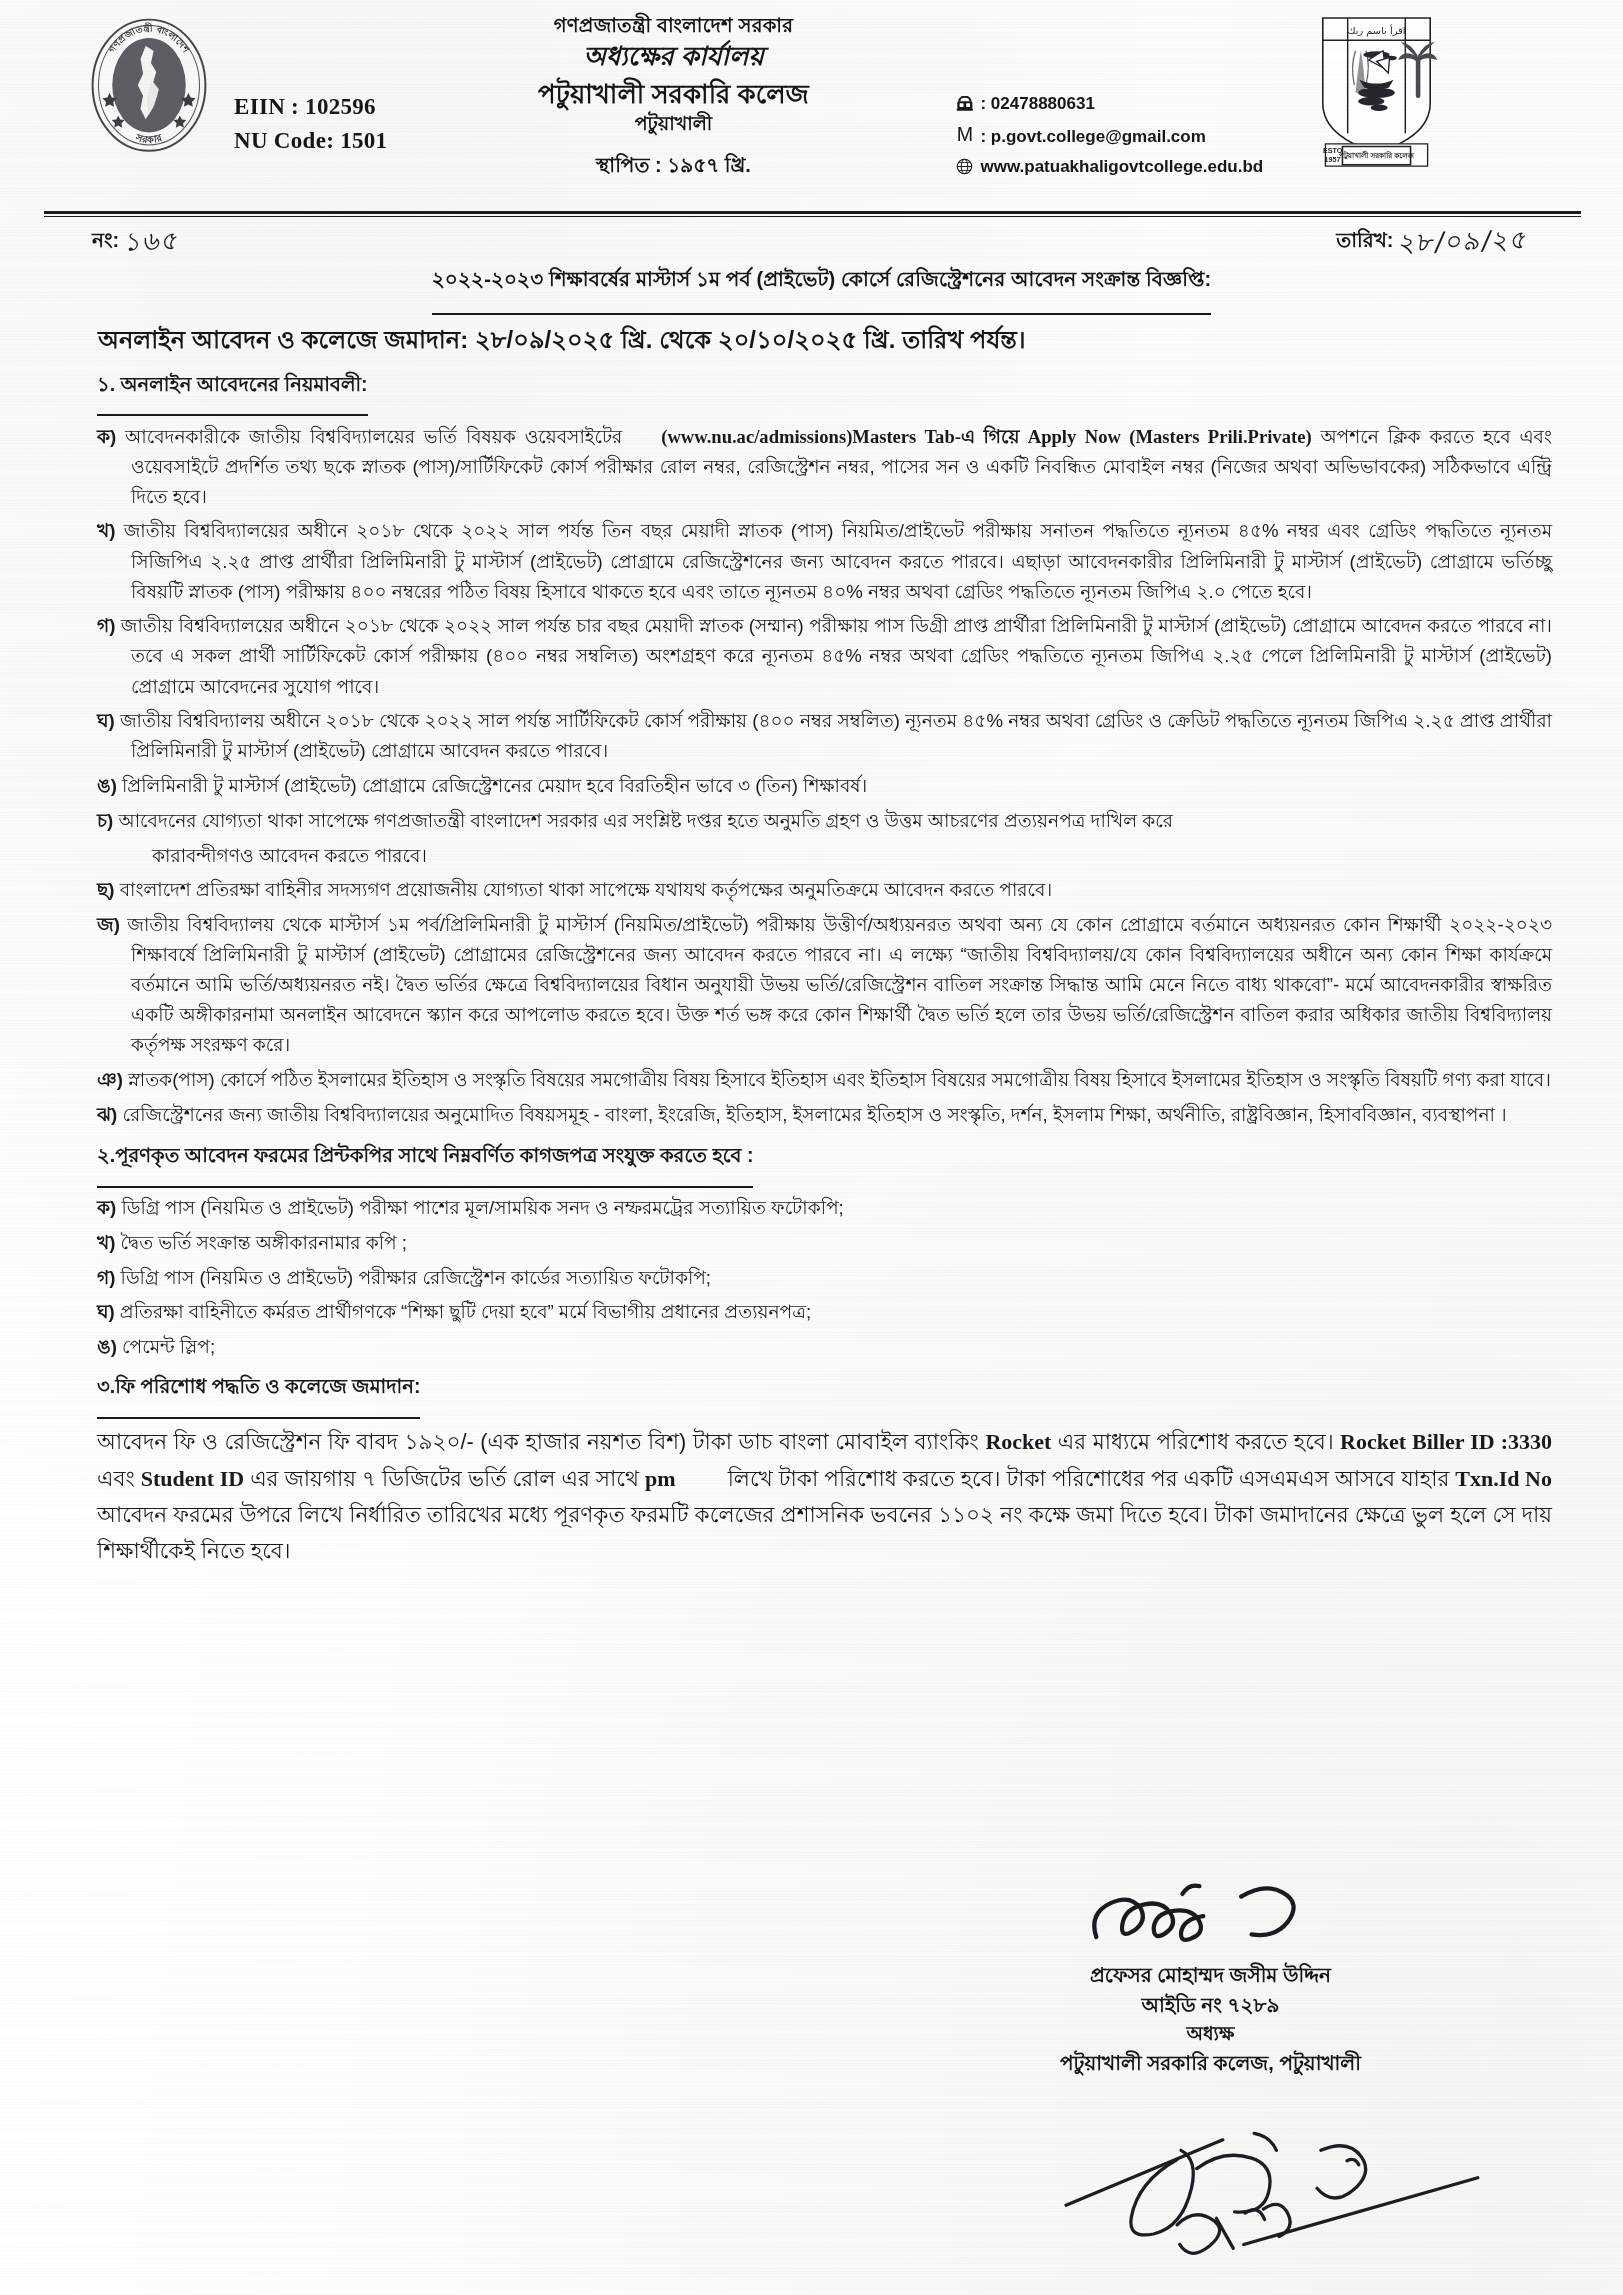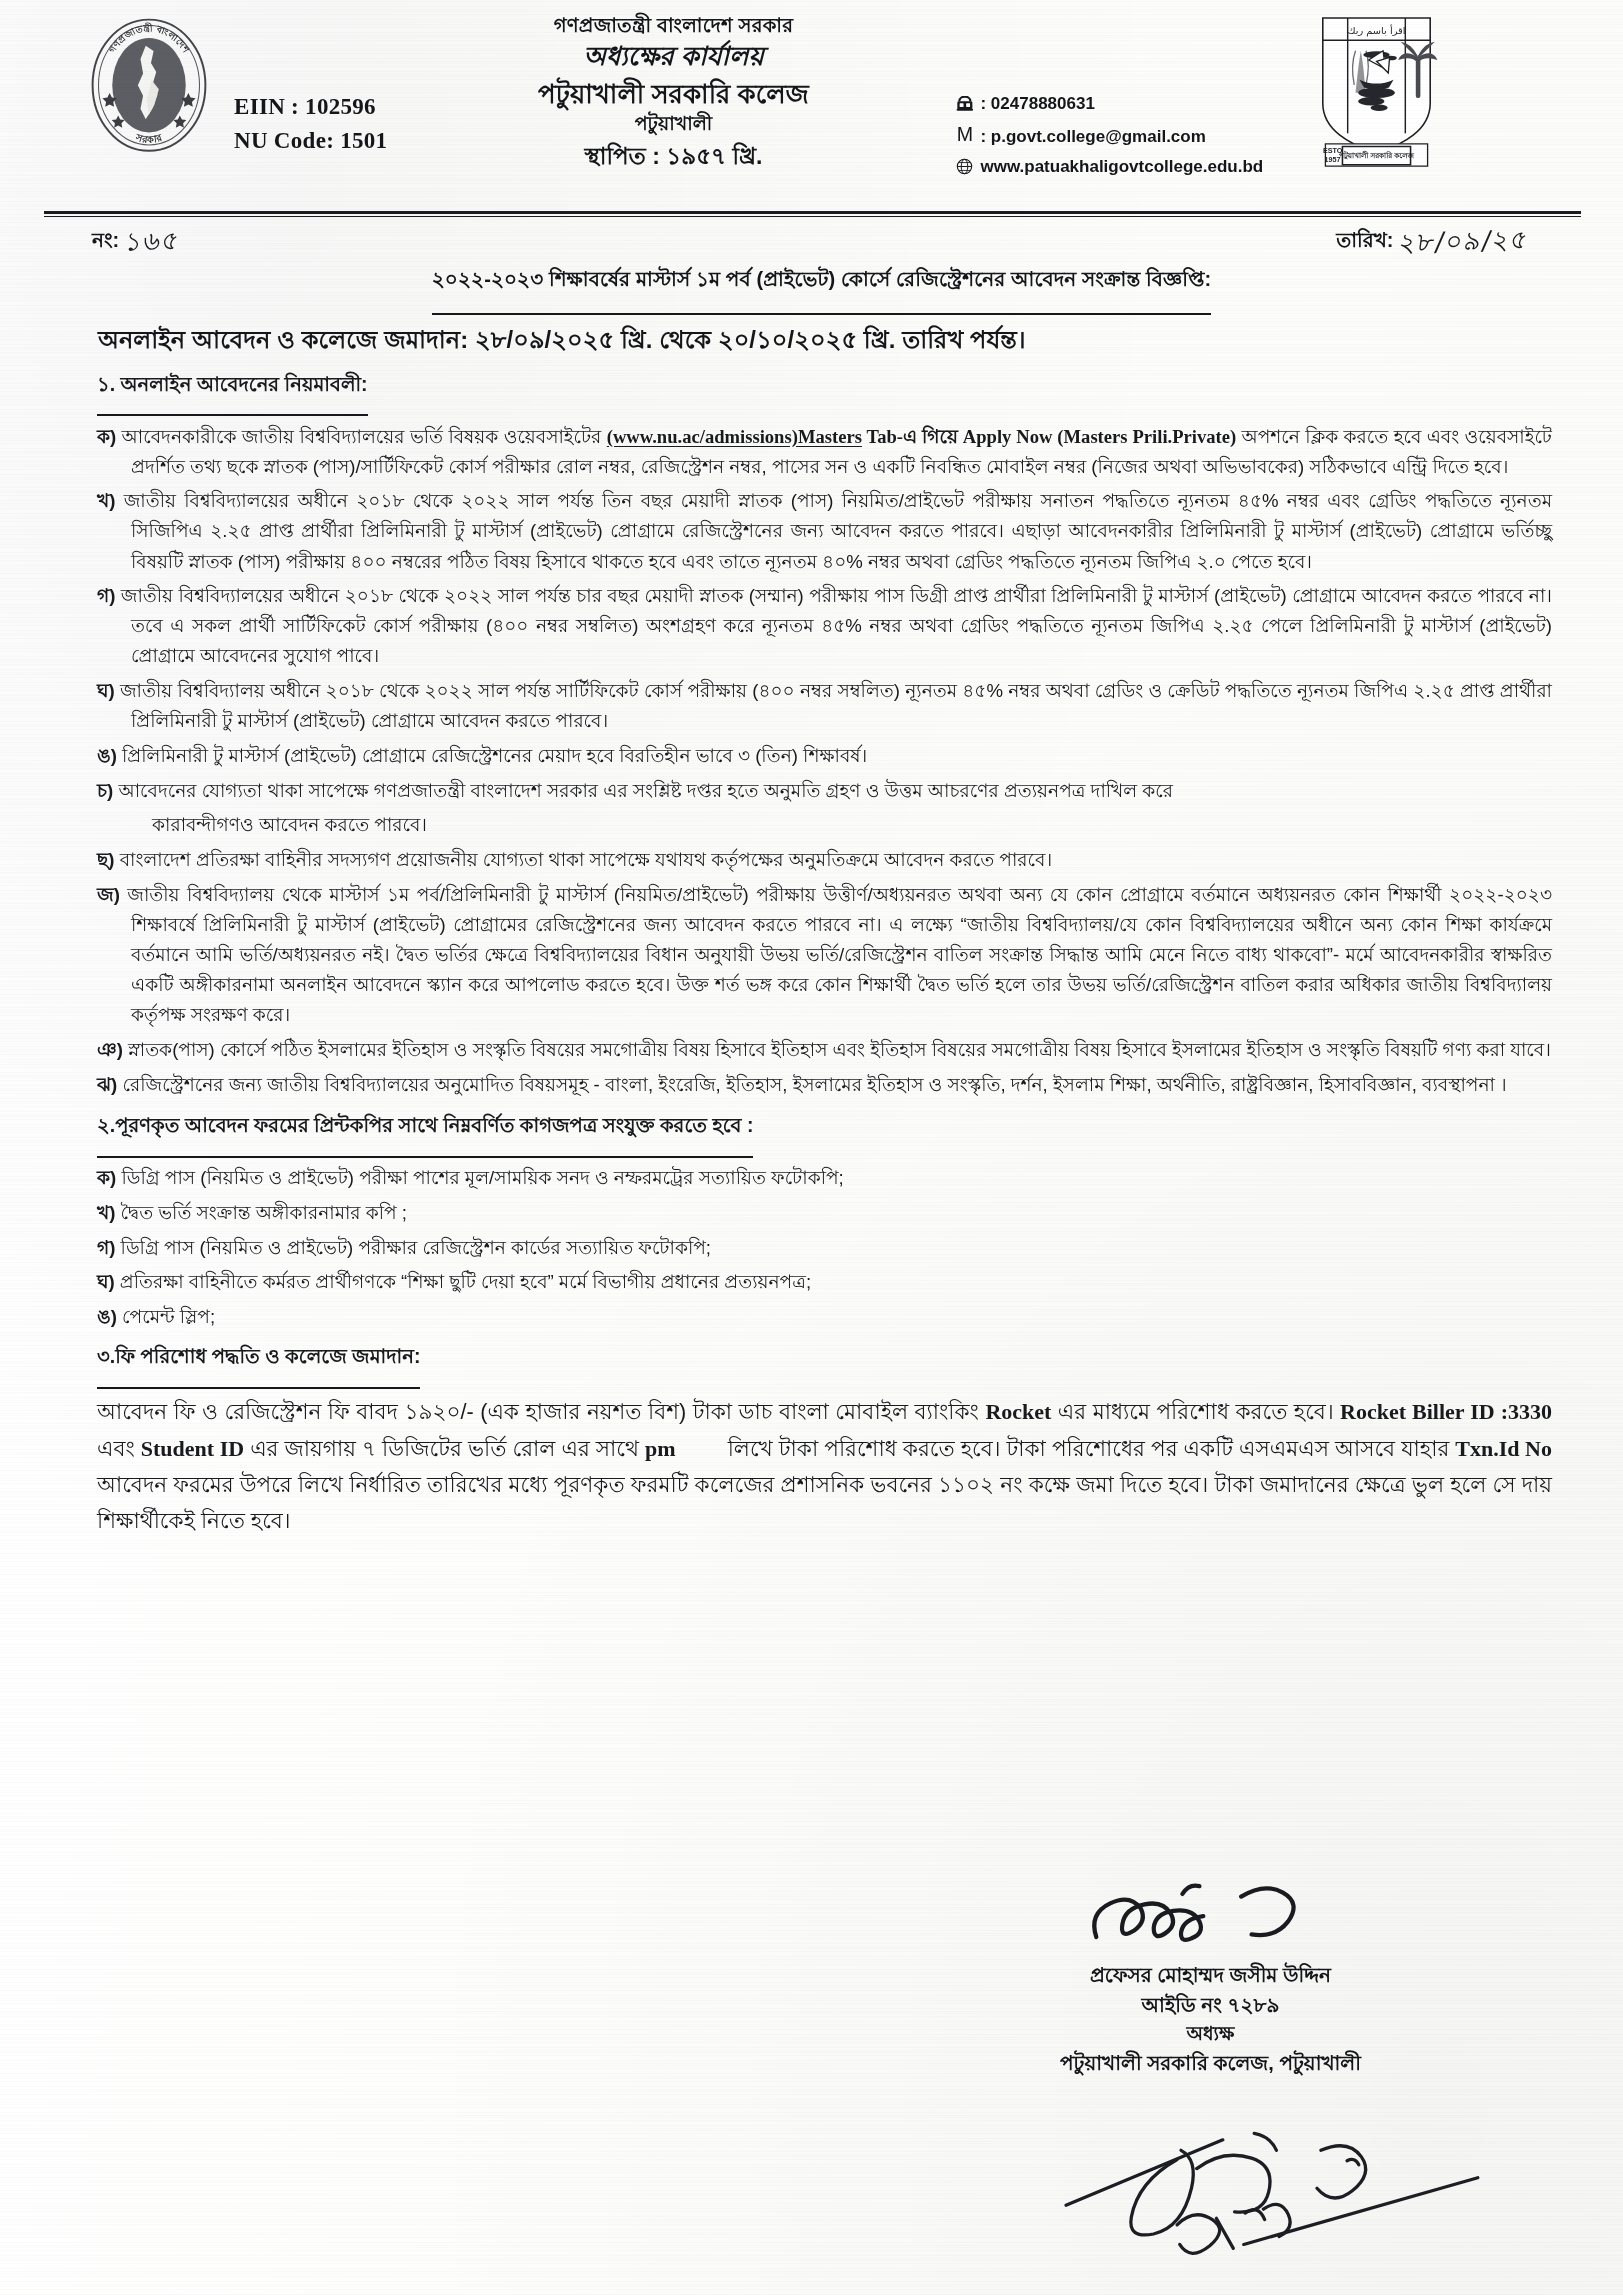--- a/index.html
+++ b/index.html
@@ -61,21 +61,21 @@
     position: absolute;
     left: 366px; top: 2.6px;
     width: 497px;
     text-align: center;
     font-family: "Liberation Sans", "DejaVu Sans", sans-serif;
   }
   .hc-line1 { font-size: 19.6px; font-weight: 700; letter-spacing: 0.2px; line-height: 1.26; }
   .hc-line2 { font-size: 26px; font-weight: 700; font-style: italic; line-height: 1.3; margin-top: 2.6px; }
   .hc-line3 { font-size: 26px; font-weight: 700; line-height: 1.25; margin-top: 3.9px; }
   .hc-line4 { font-size: 19px; font-weight: 700; line-height: 1.3; margin-top: 1.3px; }
-  .hc-line5 { font-size: 23px; font-weight: 700; line-height: 1.3; margin-top: 5px; }
+  .hc-line5 { font-size: 20px; font-weight: 700; line-height: 1.3; margin-top: 15px; }
 
   .eiin-block {
     position: absolute;
     left: 175px; top: 79px;
     font-family: "Liberation Serif", serif;
     font-size: 23px;
     font-weight: 700;
     line-height: 1.48;
     letter-spacing: 0.3px;
   }
@@ -184,21 +184,21 @@
   .clause {
     margin: 0 0 4.6px 0;
     padding-left: 34px;
     text-indent: -34px;
   }
   .clause.plain { padding-left: 31px; text-indent: -31px; }
   .clause-cont { padding-left: 55px; text-indent: 0; margin-bottom: 4.6px; }
 
   .mark { font-weight: 700; }
   .lat { font-family: "Liberation Serif", serif; font-weight: 700; }
-  .ul { text-decoration: underline; text-underline-offset: 2.6px; }
+  .ul { text-underline-offset: 2.6px; margin-left: 30px; }
 
   .sec3-body {
     font-size: 21.6px;
     line-height: 1.66;
     text-align: justify;
     margin-top: 3.9px;
   }
   .sec3-body .lat { font-size: 22px; }
   .gap { display: inline-block; width: 46px; }
 

